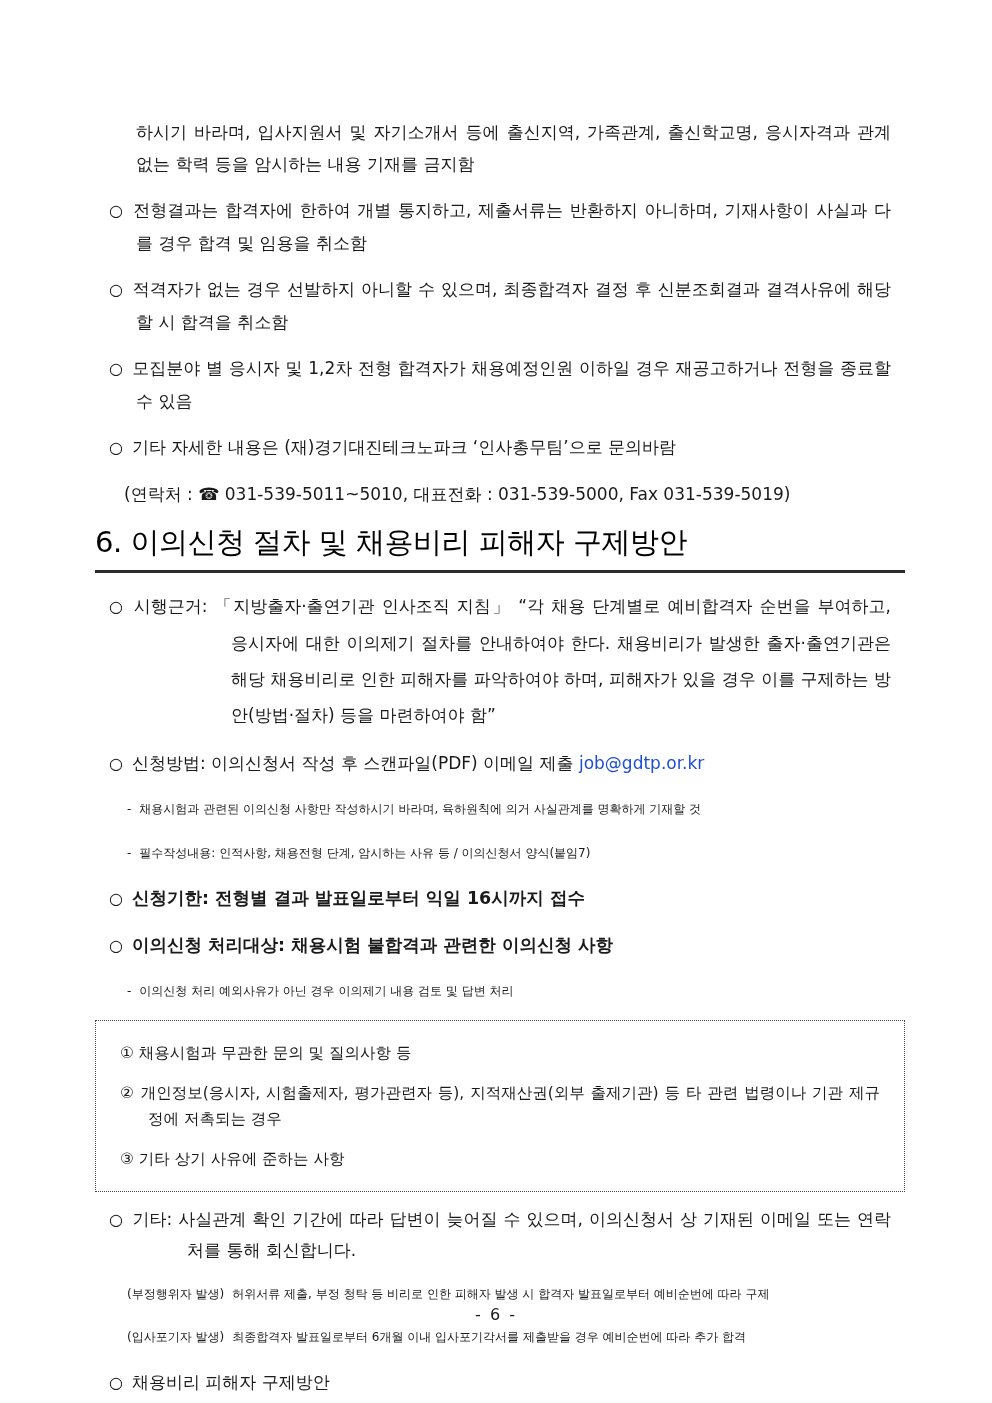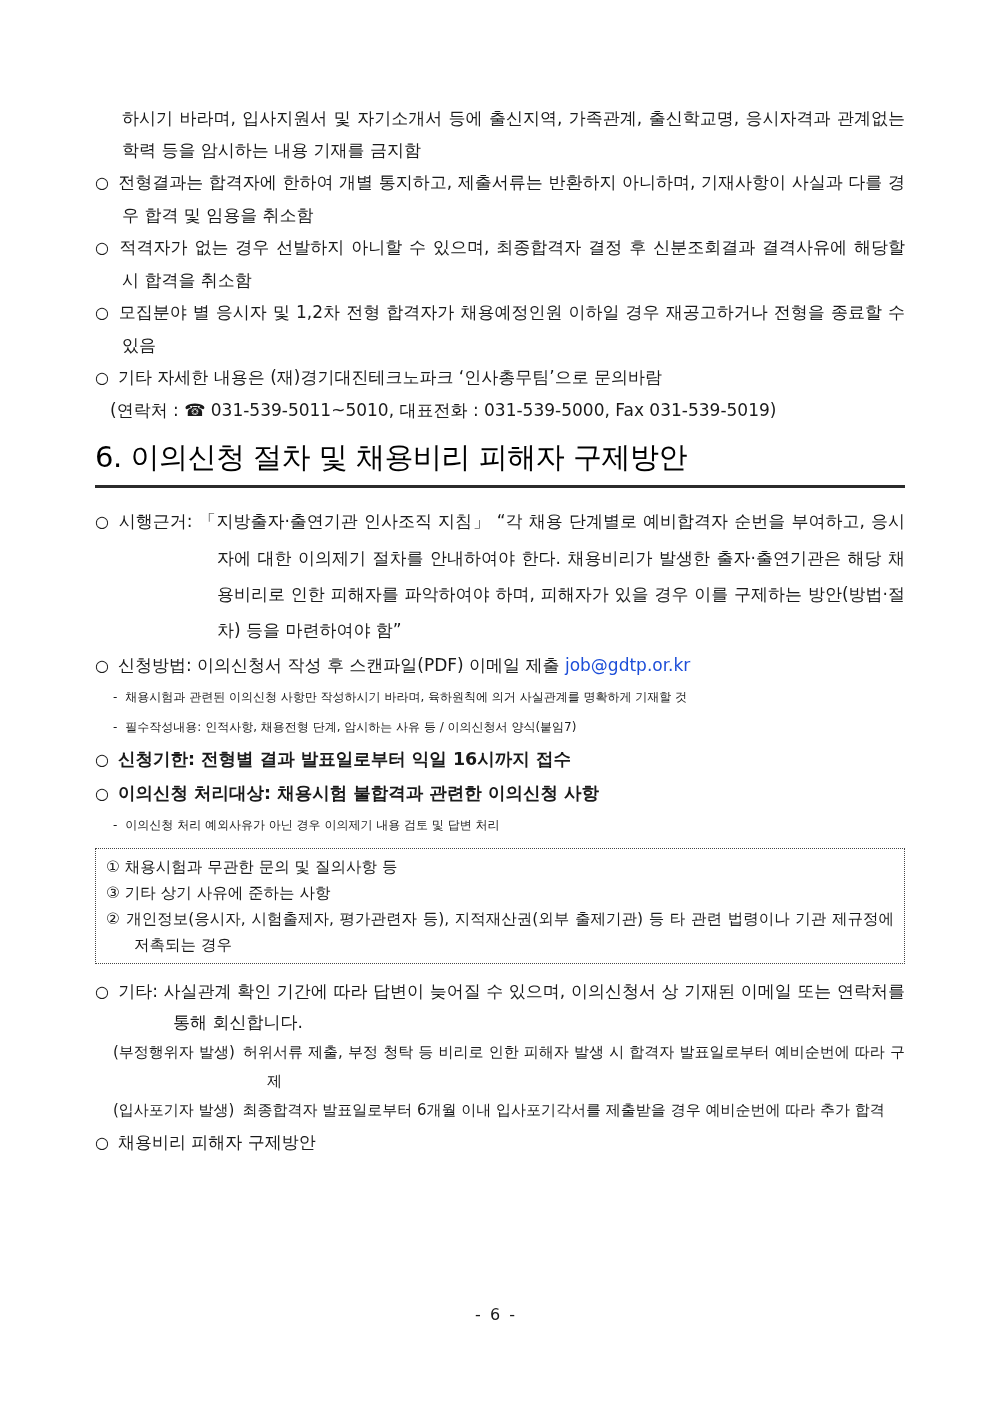--- a/index.html
+++ b/index.html
@@ -10,21 +10,21 @@
     width: 992px; height: 1403px;
     position: relative; overflow: hidden;
     font-family: "DejaVu Sans", "Liberation Sans", sans-serif;
     color: #1a1a1a;
   }
   .page {
     position: absolute; inset: 0;
     padding: 102px 87px 0 95px;
     box-sizing: border-box;
   }
-  p { margin: 0; text-align: justify; word-break: break-all; }
+  p { margin: 14px; text-align: justify; word-break: break-all; }
 
   
   .cont-par { padding-left: 27px; font-size: 17px; line-height: 32px; }
   .o-item   { padding-left: 27px; text-indent: -27px; font-size: 17px; line-height: 32px; }
   .bullet   { margin-right: 9px; font-size: 16px; }
   .contact  { padding-left: 15px; font-size: 17px; line-height: 32px; text-align: left; }
 
   
   .heading {
     margin: 13px 0 0 0;
@@ -45,21 +45,21 @@
 
   .ebox {
     border: 1px dotted #444;
     margin-top: 8px;
     padding: 5px 10px;
   }
   .ebox p { padding-left: 28px; text-indent: -28px; font-size: 15.5px; line-height: 26px; }
 
   .etc { margin-top: 12px; padding-left: 78px; text-indent: -78px; font-size: 17px; line-height: 31px; }
   .measures-h { margin-top: 5px; }
-  .measure { padding-left: 172px; text-indent: -154px; font-size: 15px; line-height: 29px; }
+  .measure { padding-left: 172px; text-indent: -154px; font-size: 12px; line-height: 29px; }
   .m-label { margin-right: 8px; }
 
   .footer {
     position: absolute; top: 1305px; left: 0; width: 100%;
     text-align: center; font-size: 16px; color: #1a1a1a;
     letter-spacing: 2px;
   }
 </style>
 </head>
 <body>
@@ -108,22 +108,22 @@
     <p class="o-line bold-line">
       <span class="bullet">○</span><span>이의신청 처리대상: 채용시험 불합격과 관련한 이의신청 사항</span>
     </p>
 
     <p class="dash-item">
       <span class="dash">-</span><span>이의신청 처리 예외사유가 아닌 경우 이의제기 내용 검토 및 답변 처리</span>
     </p>
 
     <div class="ebox">
       <p>① 채용시험과 무관한 문의 및 질의사항 등</p>
+      <p>② 개인정보(응시자, 시험출제자, 평가관련자 등), 지적재산권(외부 출제기관) 등 타 관련 법령이나 기관 제규정에 저촉되는 경우</p>
       <p>③ 기타 상기 사유에 준하는 사항</p>
-      <p>② 개인정보(응시자, 시험출제자, 평가관련자 등), 지적재산권(외부 출제기관) 등 타 관련 법령이나 기관 제규정에 저촉되는 경우</p>
     </div>
 
     <p class="etc">
       <span class="bullet">○</span><span>기타: 사실관계 확인 기간에 따라 답변이 늦어질 수 있으며, 이의신청서 상 기재된 이메일 또는 연락처를 통해 회신합니다.</span>
     </p>
 
 
     <p class="measure">
       <span class="m-label">(부정행위자 발생)</span><span>허위서류 제출, 부정 청탁 등 비리로 인한 피해자 발생 시 합격자 발표일로부터 예비순번에 따라 구제</span>
     </p>

